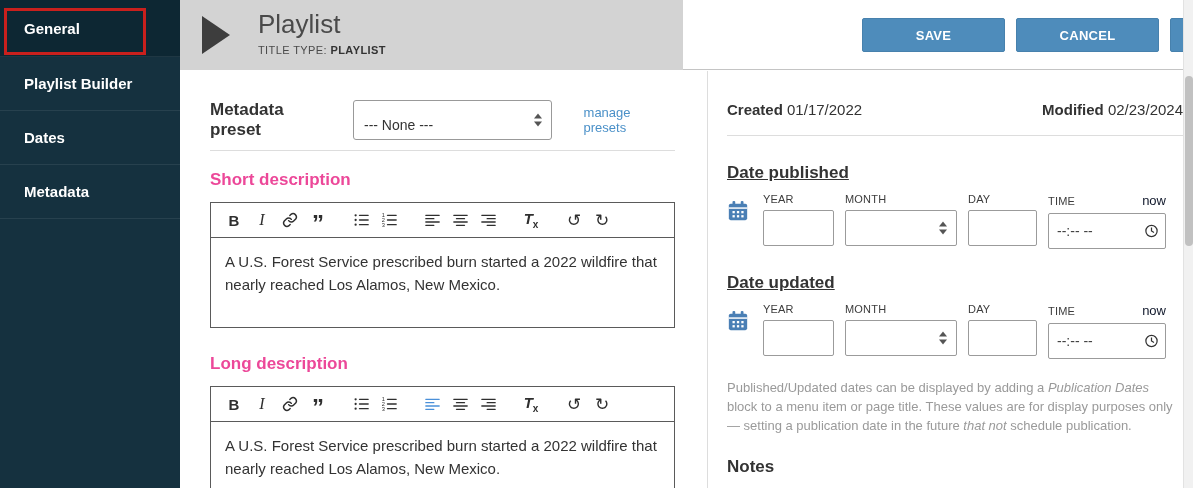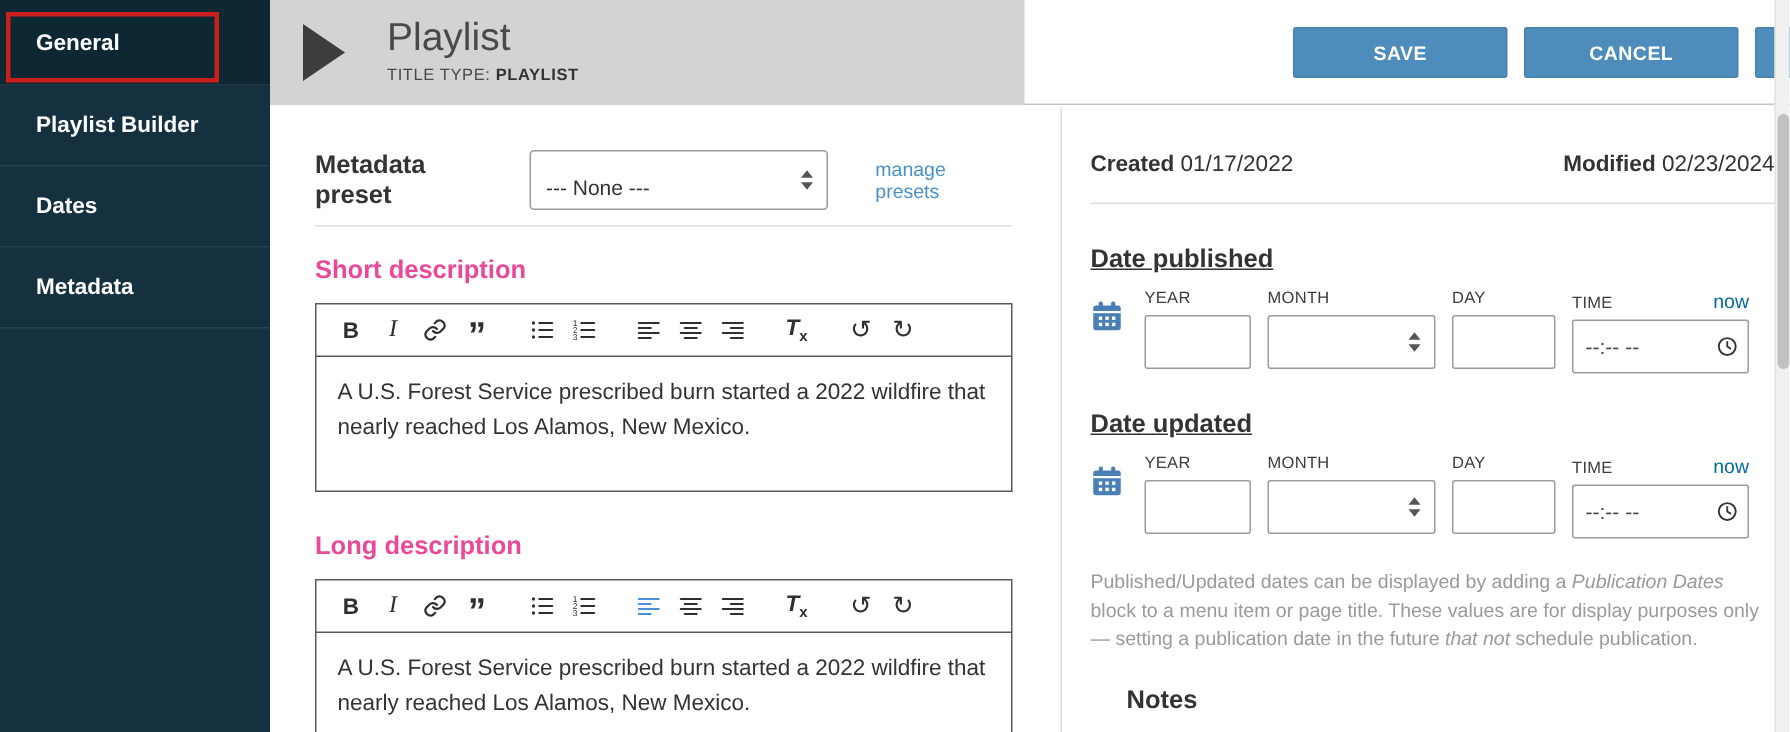--- a/index.html
+++ b/index.html
@@ -62,29 +62,29 @@
   .cm-row b { font-weight:700; }
   .rrule { border:none; border-top:1px solid #ddd; margin-top:17px; }
   .date-h { margin-top:27px; font-size:17px; font-weight:700; color:#333;text-decoration:underline; }
   .date-h.second { margin-top:24px; }
   .date-row { margin-top:10px; display:flex; }
   .cal-col { width:36px; height:36px; display:flex; align-items:center; }
   .f-col { display:flex; flex-direction:column; }
   .f-col + .f-col { margin-left:11px; }
   .f-label { font-size:11px; color:#3c3c3c; margin-bottom:5px; letter-spacing:.2px; }
   .f-labelrow { display:flex; justify-content:space-between; align-items:baseline; margin-bottom:5px; }
-  .now { font-size:13px; color:#0369a1; cursor:pointer; }
+  .now { font-size:13px; color:#0f172a; cursor:pointer; }
   .f-input { width:100%; height:36px; border:1px solid #9b9b9b; border-radius:2px; font-size:14px; padding:0 8px; font-family:inherit; color:#333; background:#fff; }
   input::placeholder { color:#444; opacity:1; }
   .f-select { height:36px; border:1px solid #9b9b9b; border-radius:2px; position:relative; background:#fff; cursor:pointer; }
   .time-wrap { position:relative; }
   .time-wrap input { padding-right:26px; }
   .time-wrap .clock { position:absolute; right:7px; top:50%; transform:translateY(-50%); }
   .note { margin-top:20px; font-size:13px; color:#9a9a9a; line-height:1.46; }
-  .notes-h { margin-top:21px; font-size:17px; font-weight:700; color:#333;margin-left:24px; }
+  .notes-h { margin-top:21px; font-size:17px; font-weight:700; color:#333; }
   
   .scrollbar { position:absolute; right:0; top:0; width:10px; height:488px; background:#f1f1f1; border-left:1px solid #e2e2e2; z-index:6; }
   .scroll-thumb { position:absolute; left:1px; top:76px; width:8px; height:170px; background:#c1c1c1; border-radius:4px; cursor:pointer; }
 </style>
 </head>
 <body>
 
 <div class="sidebar">
   <div class="side-item active">
     <span>General</span>

